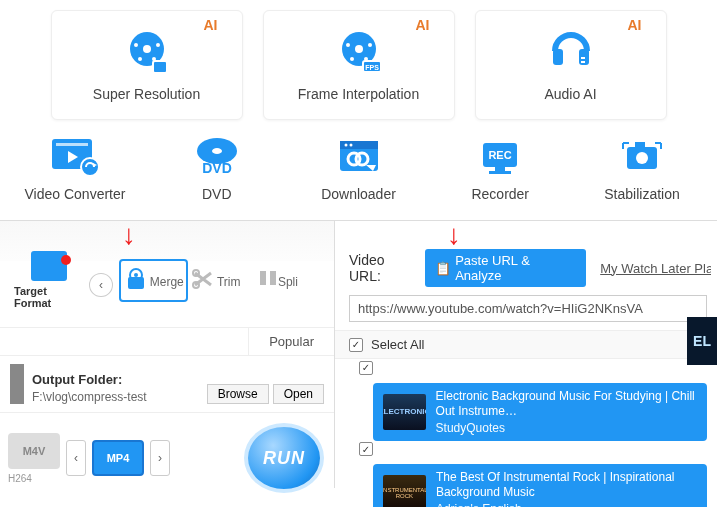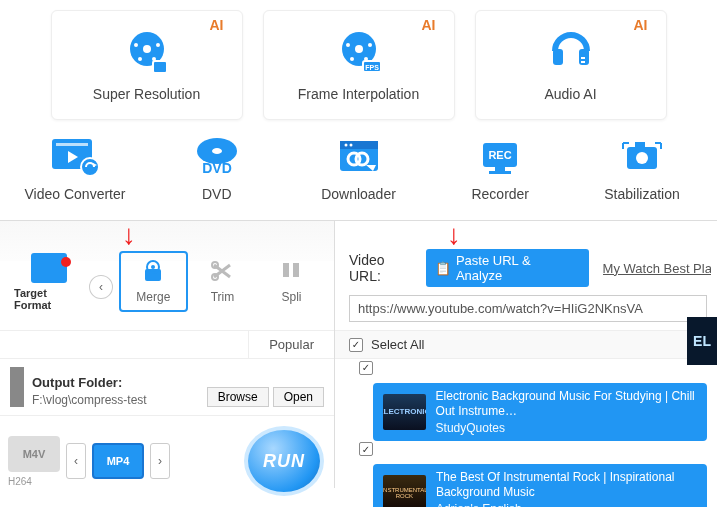--- a/index.html
+++ b/index.html
@@ -1,20 +1,20 @@
 <!DOCTYPE html>
 <html><head>
 <meta charset="utf-8">
 <style>
 * { box-sizing: border-box; margin: 0; padding: 0; }
 body { font-family: Arial, sans-serif; background: #fff; width: 717px; height: 507px; overflow: hidden; font-size: 13px; color: #333; }
 
 .top-row { display: flex; gap: 20px; justify-content: center; padding: 10px 40px 5px; }
 .ai-card { background: #fff; border: 1px solid #eee; border-radius: 6px; width: 192px; height: 110px; position: relative; display: flex; flex-direction: column; align-items: center; justify-content: center; box-shadow: 0 1px 3px rgba(0,0,0,0.05); }
-.ai-card .ai-badge { position: absolute; top: 6px; right: 18px; color: #e87b2b; font-weight: bold; font-size: 14px; }
+.ai-card .ai-badge { position: absolute; top: 6px; right: 24px; color: #e87b2b; font-weight: bold; font-size: 14px; }
 .ai-card .icon-wrap { color: #2196f3; margin-bottom: 8px; }
 .ai-card .label { font-size: 14px; color: #444; }
 
 .tool-row { display: flex; justify-content: space-between; padding: 10px 10px 18px; }
 .tool { display: flex; flex-direction: column; align-items: center; width: 130px; }
 .tool .icon-wrap { color: #c2410c; margin-bottom: 6px; }
 .tool .label { font-size: 14px; color: #444; }
 
 .lower { display: flex; border-top: 1px solid #ddd; height: 268px; }
 .left-pane { width: 335px; border-right: 1px solid #ddd; position: relative; background: linear-gradient(#f8f8f8,#fdfdfd 40px,#fff 40px); }
@@ -23,21 +23,21 @@
 .arrow-red { position: absolute; top: -2px; color: #f02020; font-size: 28px; font-weight: bold; }
 .left-pane .arrow-red { left: 122px; }
 .right-pane .arrow-red { left: 112px; }
 
 .toolbar { display: flex; align-items: center; padding: 30px 8px 4px 14px; gap: 0; }
 .target-fmt { display: flex; flex-direction: column; align-items: center; width: 70px; }
 .target-fmt-icon { width: 36px; height: 30px; background: #2196f3; border-radius: 3px; position: relative; }
 .target-fmt-icon::after { content:""; position:absolute; top:4px; right:-4px; width:10px; height:10px; background:#f02020; border-radius:50%; }
 .target-fmt-label { font-size: 11px; font-weight: bold; margin-top: 4px; }
 .nav-circle { width: 24px; height: 24px; border: 1px solid #ccc; border-radius: 50%; display: flex; align-items: center; justify-content: center; color: #666; margin: 0 6px; background: #fff; font-size:12px; margin-top:10px; }
-.tool-btn { display: flex; flex-direction: column; align-items: center; width: 70px; padding: 6px 1px; color: #888; }
+.tool-btn { display: flex; flex-direction: row; align-items: center; width: 70px; padding: 6px 1px; color: #888; }
 .tool-btn.selected { border: 2px solid #2196f3; border-radius: 4px; color: #2196f3; }
 .tool-btn .ticon { color: #2196f3; }
 .tool-btn.muted .ticon { color: #bbb; }
 .tool-btn .tlabel { font-size: 12px; margin-top: 4px; color:#666; }
 
 .tab-bar { display:flex; border-top:1px solid #eee; border-bottom:1px solid #eee; margin-top:14px; }
 .tab-bar .tab { padding:6px 20px; font-size:13px; border-left:1px solid #eee; color:#555; }
 .tab-bar .tab:first-child { border-left:0; flex:1; }
 
 .out-row { display:flex; align-items:flex-end; padding:8px 10px; border-bottom:1px solid #eee; }
@@ -235,21 +235,21 @@
   </div>
 
   <div class="right-pane">
     <div class="arrow-red">↓</div>
     <div class="url-row">
       <span class="url-lbl">Video URL:</span>
       <span class="paste-btn">
         <span>📋</span>
         <span>Paste URL &amp; Analyze</span>
       </span>
-      <span class="watch-link">My Watch Best Pla</span>
+      <span class="watch-link">My Watch Later Pla</span>
     </div>
     <input class="url-input" value="https://www.youtube.com/watch?v=HIiG2NKnsVA" style="">
     <div class="sel-all">
       <span class="chk">✓</span>
       <span>Select All</span>
     </div>
 
     <div class="rt-thumb">EL</div>
 
     <div class="item-wrap">

